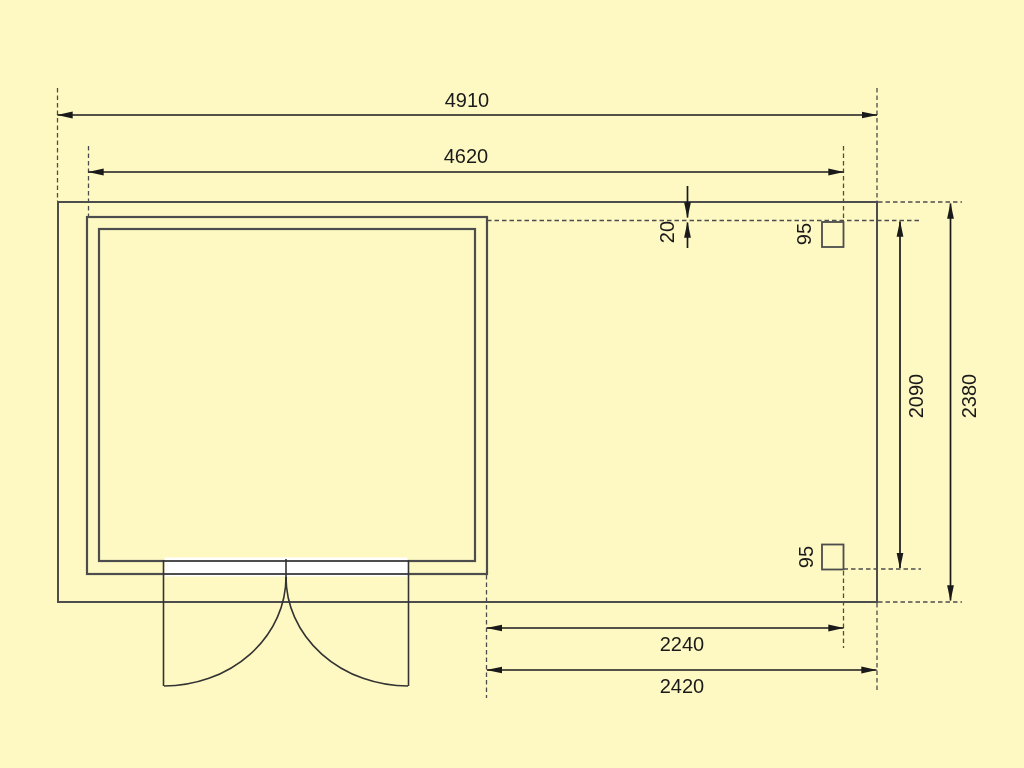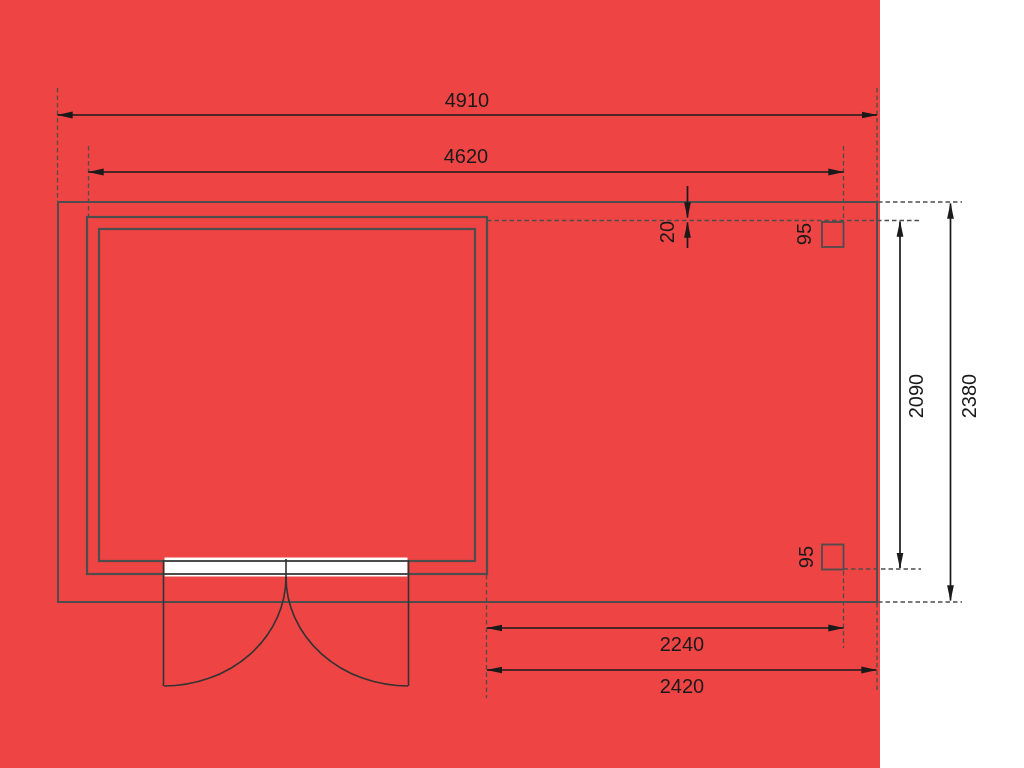--- a/index.html
+++ b/index.html
@@ -5,23 +5,23 @@
   html, body {
     margin: 0;
     padding: 0;
     background: #ffffff;
     width: 1024px;
     height: 768px;
     overflow: hidden;
   }
   .stage {
     position: relative;
-    width: 880px;
+    width: 1024px;
     height: 768px;
-    background: #ef4444;
+    background: #fef9c3;
   }
   svg { display: block; }
   .dim-label {
     font-family: "Liberation Sans", sans-serif;
     font-size: 20px;
     fill: #1a1a1a;
   }
   .dim-line {
     stroke: #1a1a1a;
     stroke-width: 1.7;

